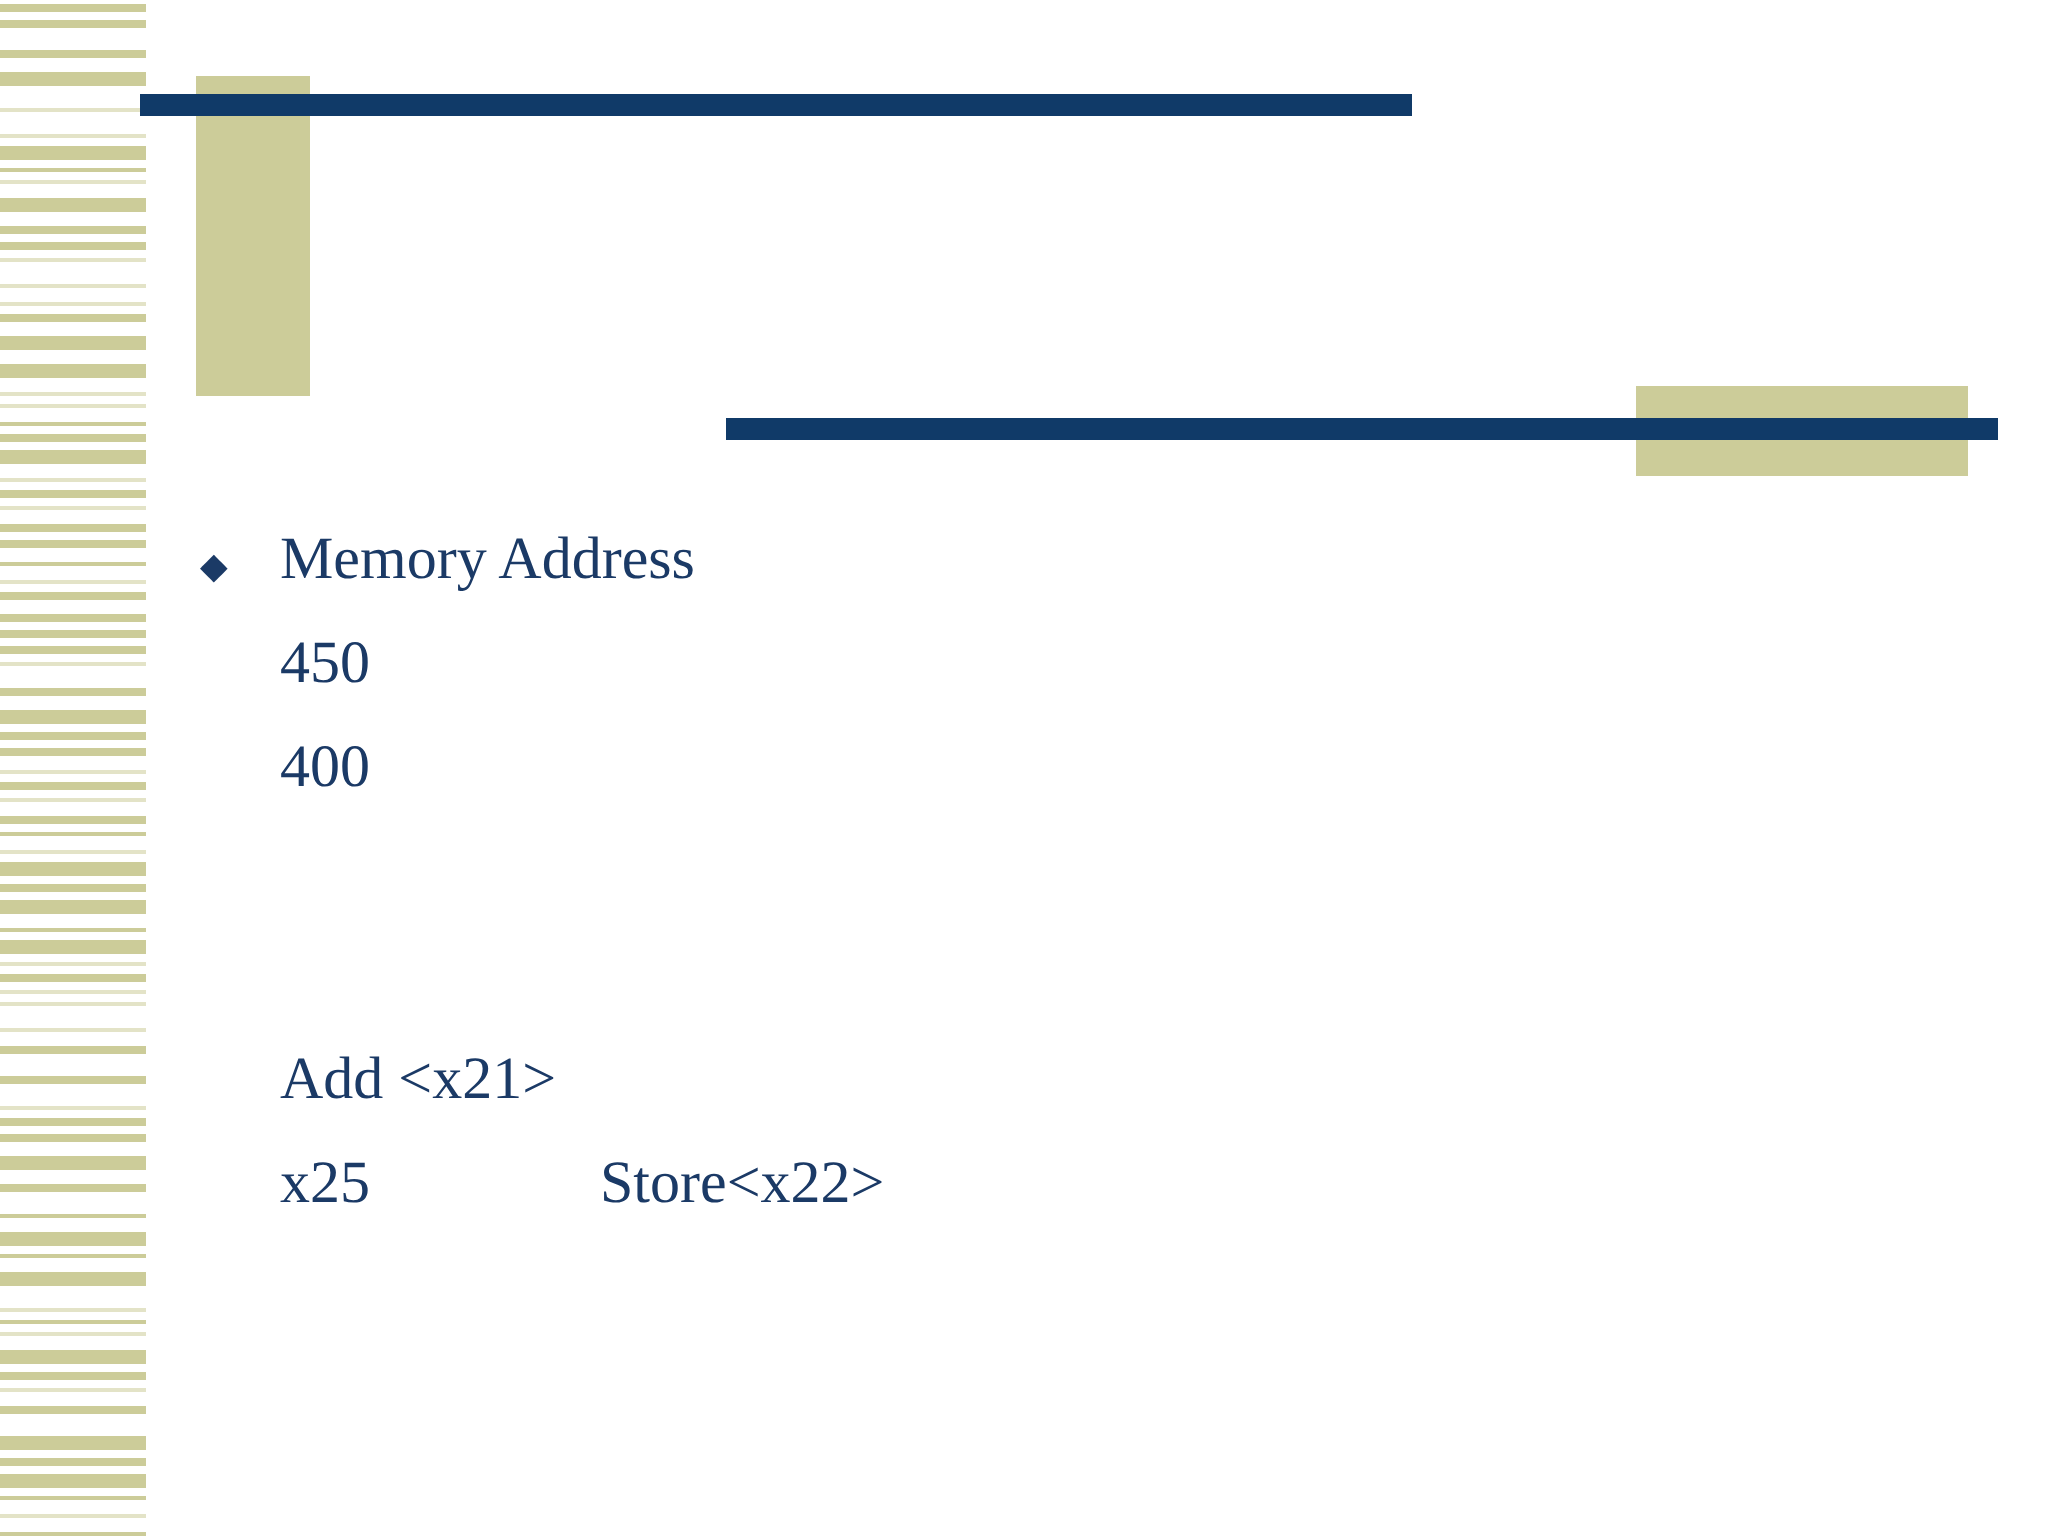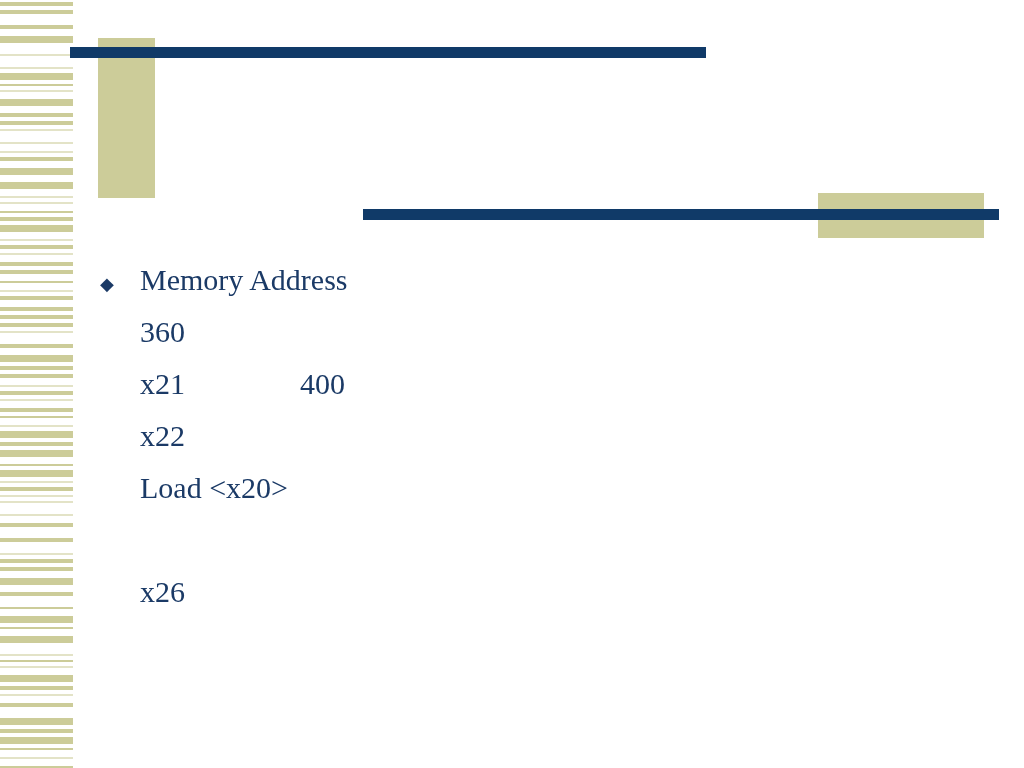--- a/index.html
+++ b/index.html
@@ -217,43 +217,45 @@
 
   <div class="body-block">
 
     <div class="body-row">
       <span class="bullet-marker">◆</span>
       <span class="bullet-text">Memory Address</span>
     </div>
 
     <div class="body-row">
       <span class="row-indent"></span>
-      <span class="cell-val">360</span>
-    </div>
-
-    <div class="body-row">
-      <span class="row-indent"></span>
-      <span class="cell-addr">x21</span>
+      <span class="cell-val">450</span>
+    </div>
+
+    <div class="body-row">
+      <span class="row-indent"></span>
       <span class="cell-val">400</span>
     </div>
 
     <div class="body-row">
       <span class="row-indent"></span>
-      <span class="cell-addr">x22</span>
-    </div>
-
-    <div class="body-row">
-      <span class="row-indent"></span>
-      <span class="cell-val">Load &lt;x20&gt;</span>
-    </div>
-
-    <div class="body-row">
-      <span class="row-indent"></span>
-    </div>
-
-
-    <div class="body-row">
-      <span class="row-indent"></span>
-      <span class="cell-addr">x26</span>
+    </div>
+
+    <div class="body-row">
+      <span class="row-indent"></span>
+    </div>
+
+    <div class="body-row">
+      <span class="row-indent"></span>
+      <span class="cell-val">Add &lt;x21&gt;</span>
+    </div>
+
+    <div class="body-row">
+      <span class="row-indent"></span>
+      <span class="cell-addr">x25</span>
+      <span class="cell-val">Store&lt;x22&gt;</span>
+    </div>
+
+    <div class="body-row">
+      <span class="row-indent"></span>
     </div>
 
   </div>
 </div>
 
 </body></html>

